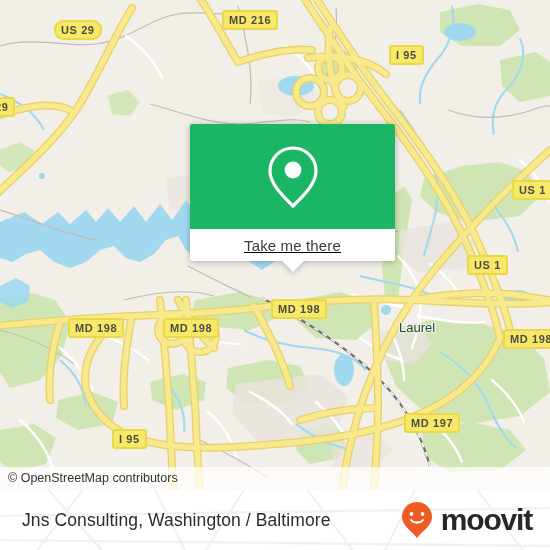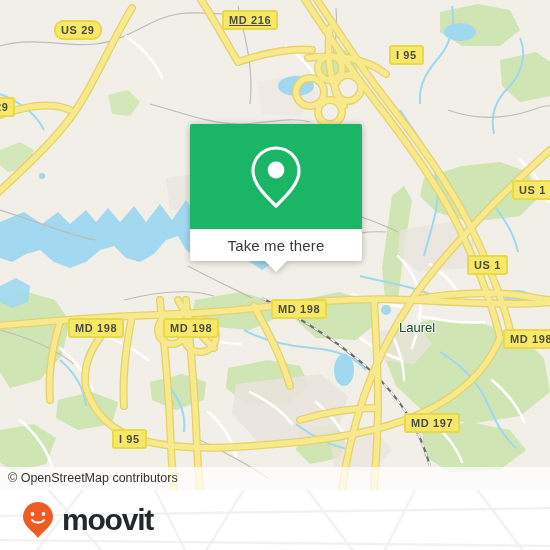--- a/index.html
+++ b/index.html
@@ -49,22 +49,23 @@
     width:100%; padding:4px 9px 5px 8px;
     font-size:12.5px; color:#333;
     background:rgba(255,255,255,0.72);
     font-family:"Liberation Sans", sans-serif;
     white-space:nowrap;
   }
 
   
   #callout{
     position:absolute; left:190px; top:124px;
-    width:172px;
+    width:205px;
     filter:drop-shadow(0 1px 3px rgba(0,0,0,0.28));
+    text-decoration:underline;
   }
   #callout-head{
     height:105px; width:100%;
     background:#1bb566;
     border-radius:2px 2px 0 0;
     display:flex; align-items:center; justify-content:center;
   }
   #callout-body{
     height:32px; width:100%;
     background:#ffffff;
@@ -331,21 +332,21 @@
             <path d="M60,322 C52,348 48,374 50,400"></path>
             <path d="M254,306 C268,332 282,358 290,386"></path>
           </g>
         </g>
 
       </g>
     </svg>
 
     <div id="shield-layer">
         <div class="shield" style="left: 54px; top: 20px; border-radius: 9px;">US 29</div>
-        <div class="shield" style="left: 222px; top: 10px; text-decoration: underline;">MD 216</div>
+        <div class="shield" style="left: 222px; top: 10px;">MD 216</div>
         <div class="shield" style="left: 389px; top: 45px;">I 95</div>
         <div class="shield" style="left: -12px; top: 97px;">29</div>
         <div class="shield" style="left: 512px; top: 180px;">US 1</div>
         <div class="shield" style="left: 467px; top: 255px;">US 1</div>
         <div class="shield" style="left: 271px; top: 299px;">MD 198</div>
         <div class="shield" style="left: 163px; top: 318px;">MD 198</div>
         <div class="shield" style="left: 68px; top: 318px;">MD 198</div>
         <div class="shield" style="left: 503px; top: 329px;">MD 198</div>
         <div class="shield" style="left: 112px; top: 429px;">I 95</div>
         <div class="shield" style="left: 404px; top: 413px;">MD 197</div>
@@ -379,20 +380,21 @@
         <path d="M150,-10 L190,70"></path>
         <path d="M250,-10 L200,70"></path>
         <path d="M300,-10 L360,70"></path>
         <path d="M420,-10 L380,70"></path>
         <path d="M470,-10 L530,70"></path>
         <path d="M-10,26 L560,18"></path>
         <path d="M-10,50 L560,56"></path>
       </g>
     </svg>
 
+    <div id="footer-title">Jns Consulting, Washington / Baltimore</div>
 
     <div id="brand">
       <svg width="32" height="38" viewBox="0 0 32 38">
         <path d="M16 1 C7.7 1 1 7.7 1 16 C1 25 11 30 16 37 C21 30 31 25 31 16 C31 7.7 24.3 1 16 1 Z" fill="#ef5b25"></path>
         <circle cx="10.5" cy="13" r="1.9" fill="#ffffff"></circle>
         <circle cx="21.5" cy="13" r="1.9" fill="#ffffff"></circle>
         <path d="M10 19 C12.5 22.5 19.5 22.5 22 19" stroke="#ffffff" stroke-width="2.1" fill="none" stroke-linecap="round"></path>
       </svg>
       <span id="brand-word">moovit</span>
     </div>

